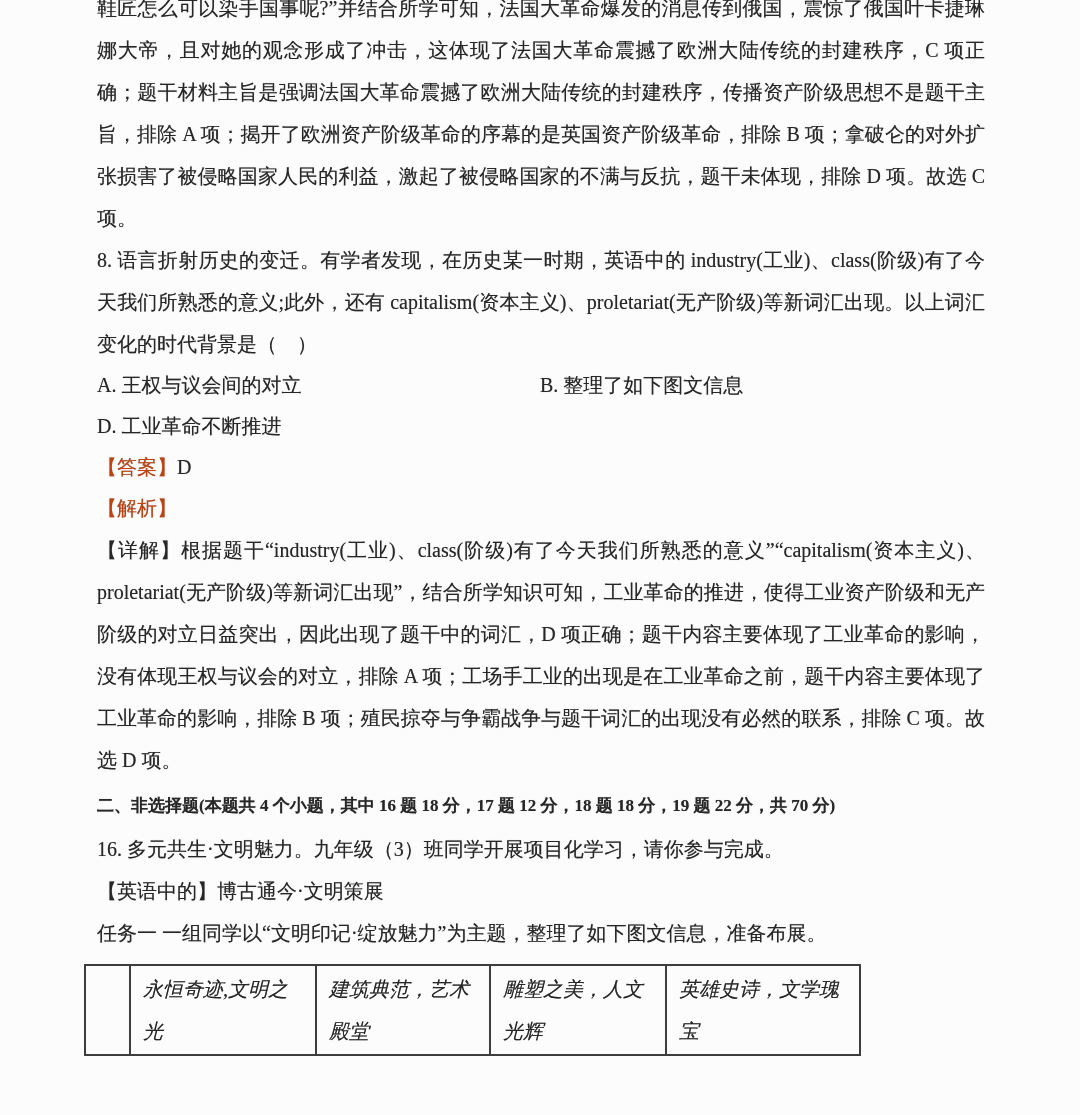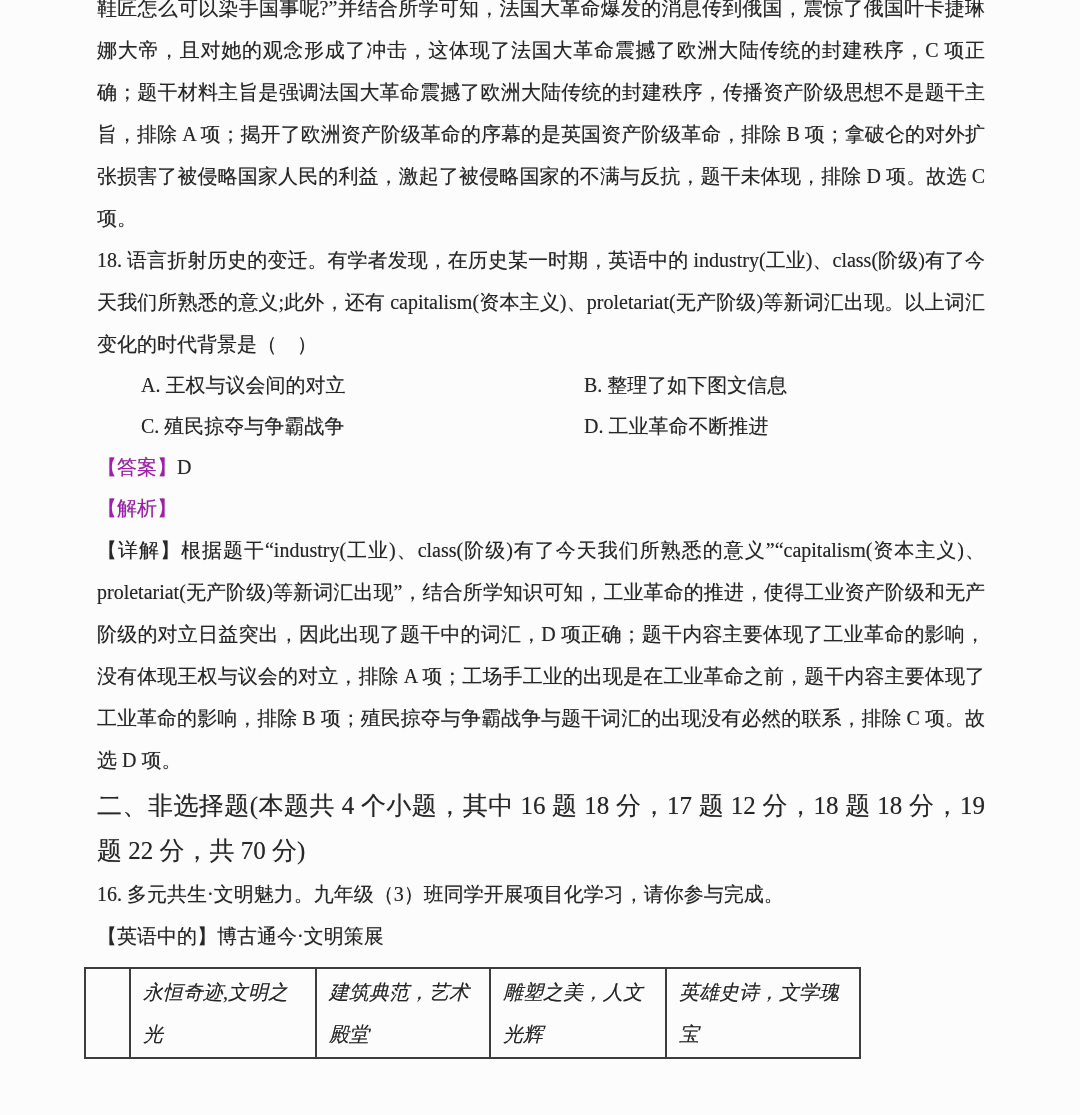--- a/index.html
+++ b/index.html
@@ -19,28 +19,28 @@
   }
   .para {
     margin: 0;
     font-size: 20px;
     line-height: 42px;
     text-align: justify;
     text-justify: inter-character;
     text-shadow: 0 0 0.7px rgba(40,40,40,0.5);
   }
   .clip-top { margin-top: -13px; }
-  .blue { color: #a21caf; }
-  .opt-row { display: flex; line-height: 41px; font-size: 20px; text-shadow: 0 0 0.7px rgba(40,40,40,0.5); margin-left: 44px; }
+  .blue { color: #c2410c; }
+  .opt-row { display: flex; line-height: 41px; font-size: 20px; text-shadow: 0 0 0.7px rgba(40,40,40,0.5); }
   .opt-left { flex: 0 0 443px; width: 443px; }
   .opt-right { flex: 1; }
   .label-line { line-height: 41px; }
   .section-header {
-    font-weight: normal;
-    font-size: 25px;
+    font-weight: bold;
+    font-size: 17px;
     line-height: 45px;
     margin-top: 2px;
   }
   .exhibit-table {
     border-collapse: collapse;
     table-layout: fixed;
     width: 775px;
     margin: 10px 0 0 -13px;
   }
   .exhibit-table td {
@@ -60,29 +60,28 @@
   .col-four   { width: 176px; }
   .col-five   { width: 194px; }
 </style>
 </head>
 <body>
 
 <div class="page">
 
   <p class="para clip-top">鞋匠怎么可以染手国事呢?”并结合所学可知，法国大革命爆发的消息传到俄国，震惊了俄国叶卡捷琳娜大帝，且对她的观念形成了冲击，这体现了法国大革命震撼了欧洲大陆传统的封建秩序，C 项正确；题干材料主旨是强调法国大革命震撼了欧洲大陆传统的封建秩序，传播资产阶级思想不是题干主旨，排除 A 项；揭开了欧洲资产阶级革命的序幕的是英国资产阶级革命，排除 B 项；拿破仑的对外扩张损害了被侵略国家人民的利益，激起了被侵略国家的不满与反抗，题干未体现，排除 D 项。故选 C 项。</p>
 
-  <p class="para">18. 语言折射历史的变迁。有学者发现，在历史某一时期，英语中的 industry(工业)、class(阶级)有了今天我们所熟悉的意义;此外，还有 capitalism(资本主义)、proletariat(无产阶级)等新词汇出现。以上词汇变化的时代背景是（　）</p>
+  <p class="para">8. 语言折射历史的变迁。有学者发现，在历史某一时期，英语中的 industry(工业)、class(阶级)有了今天我们所熟悉的意义;此外，还有 capitalism(资本主义)、proletariat(无产阶级)等新词汇出现。以上词汇变化的时代背景是（　）</p>
 
   <div>
     <div class="opt-row">
       <span class="opt-left">A. 王权与议会间的对立</span>
       <span class="opt-right">B. 整理了如下图文信息</span>
     </div>
     <div class="opt-row">
-      <span class="opt-left">C. 殖民掠夺与争霸战争</span>
       <span class="opt-right">D. 工业革命不断推进</span>
     </div>
   </div>
 
   <p class="para label-line">
     <span class="blue">【答案】</span><span>D</span>
   </p>
 
   <p class="para label-line">
     <span class="blue">【解析】</span>
@@ -91,20 +90,21 @@
   <p class="para">【详解】根据题干“industry(工业)、class(阶级)有了今天我们所熟悉的意义”“capitalism(资本主义)、proletariat(无产阶级)等新词汇出现”，结合所学知识可知，工业革命的推进，使得工业资产阶级和无产阶级的对立日益突出，因此出现了题干中的词汇，D 项正确；题干内容主要体现了工业革命的影响，没有体现王权与议会的对立，排除 A 项；工场手工业的出现是在工业革命之前，题干内容主要体现了工业革命的影响，排除 B 项；殖民掠夺与争霸战争与题干词汇的出现没有必然的联系，排除 C 项。故选 D 项。</p>
 
   <p class="para section-header">二、非选择题(本题共 4 个小题，其中 16 题 18 分，17 题 12 分，18 题 18 分，19 题 22 分，共 70 分)</p>
 
   <p class="para">16. 多元共生·文明魅力。九年级（3）班同学开展项目化学习，请你参与完成。</p>
 
   <p class="para">【英语中的】博古通今·文明策展</p>
 
 
 
+  <p class="para">任务一 一组同学以“文明印记·绽放魅力”为主题，整理了如下图文信息，准备布展。</p>
 
   <table class="exhibit-table">
     <colgroup>
       <col class="col-blank">
       <col class="col-two">
       <col class="col-three">
       <col class="col-four">
       <col class="col-five">
     </colgroup>
     <tbody>

